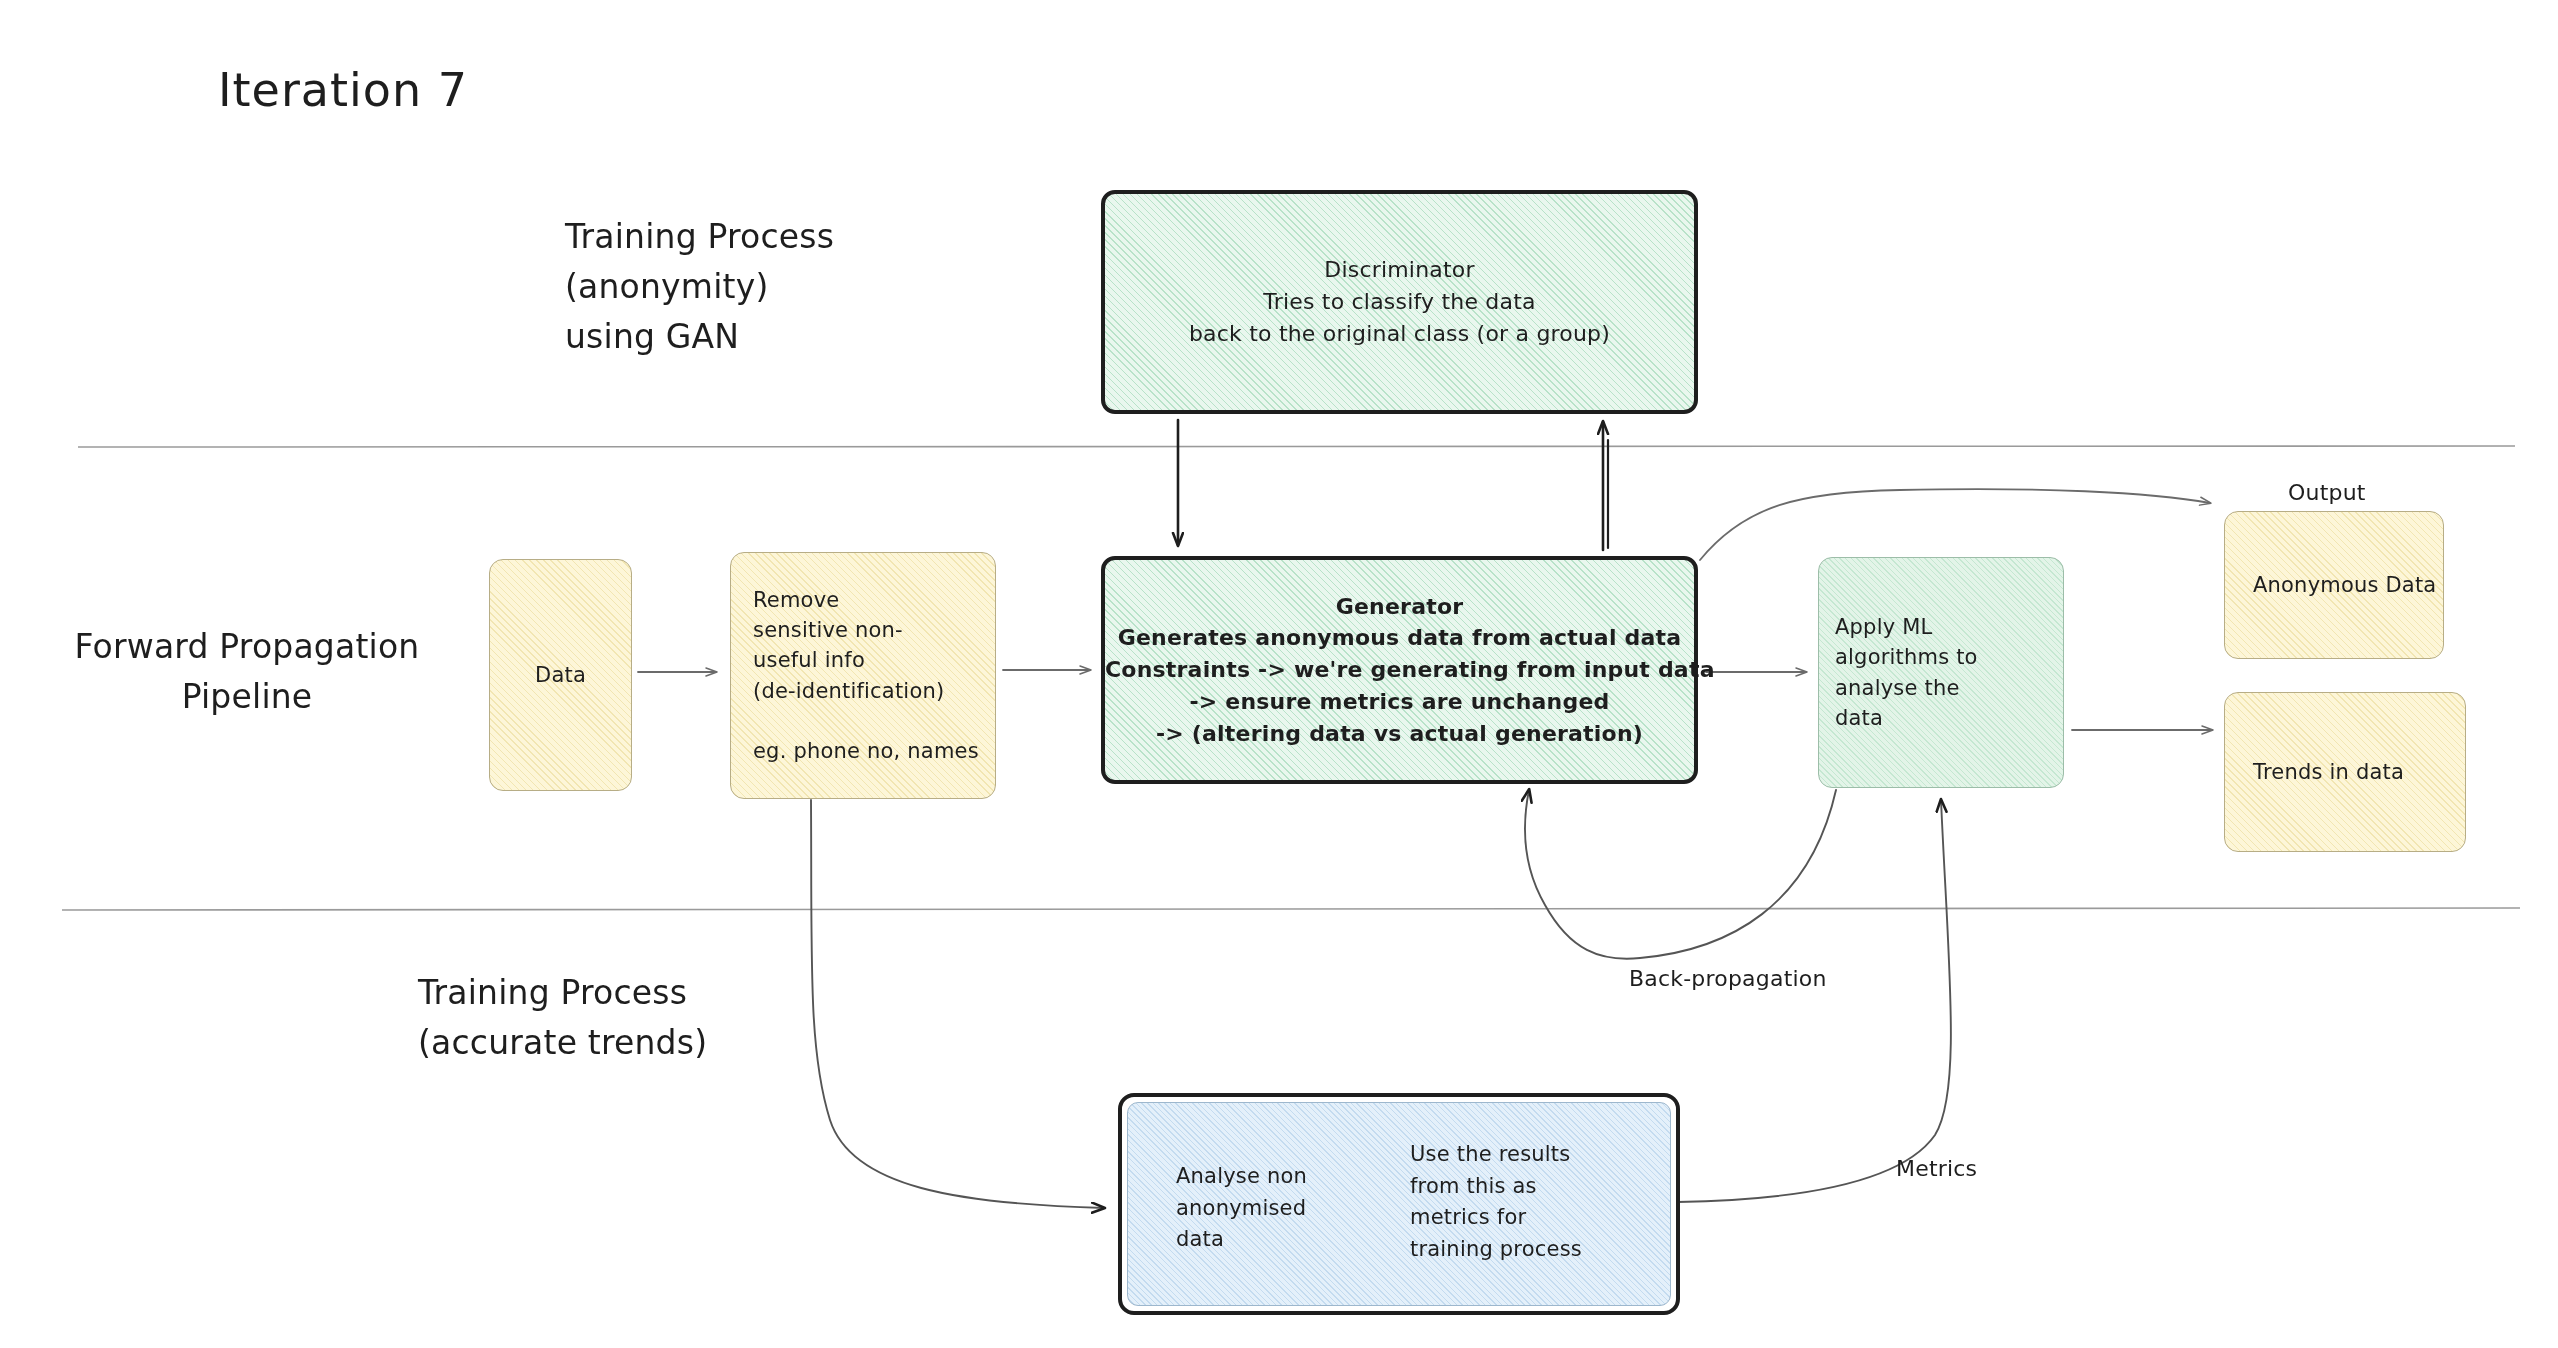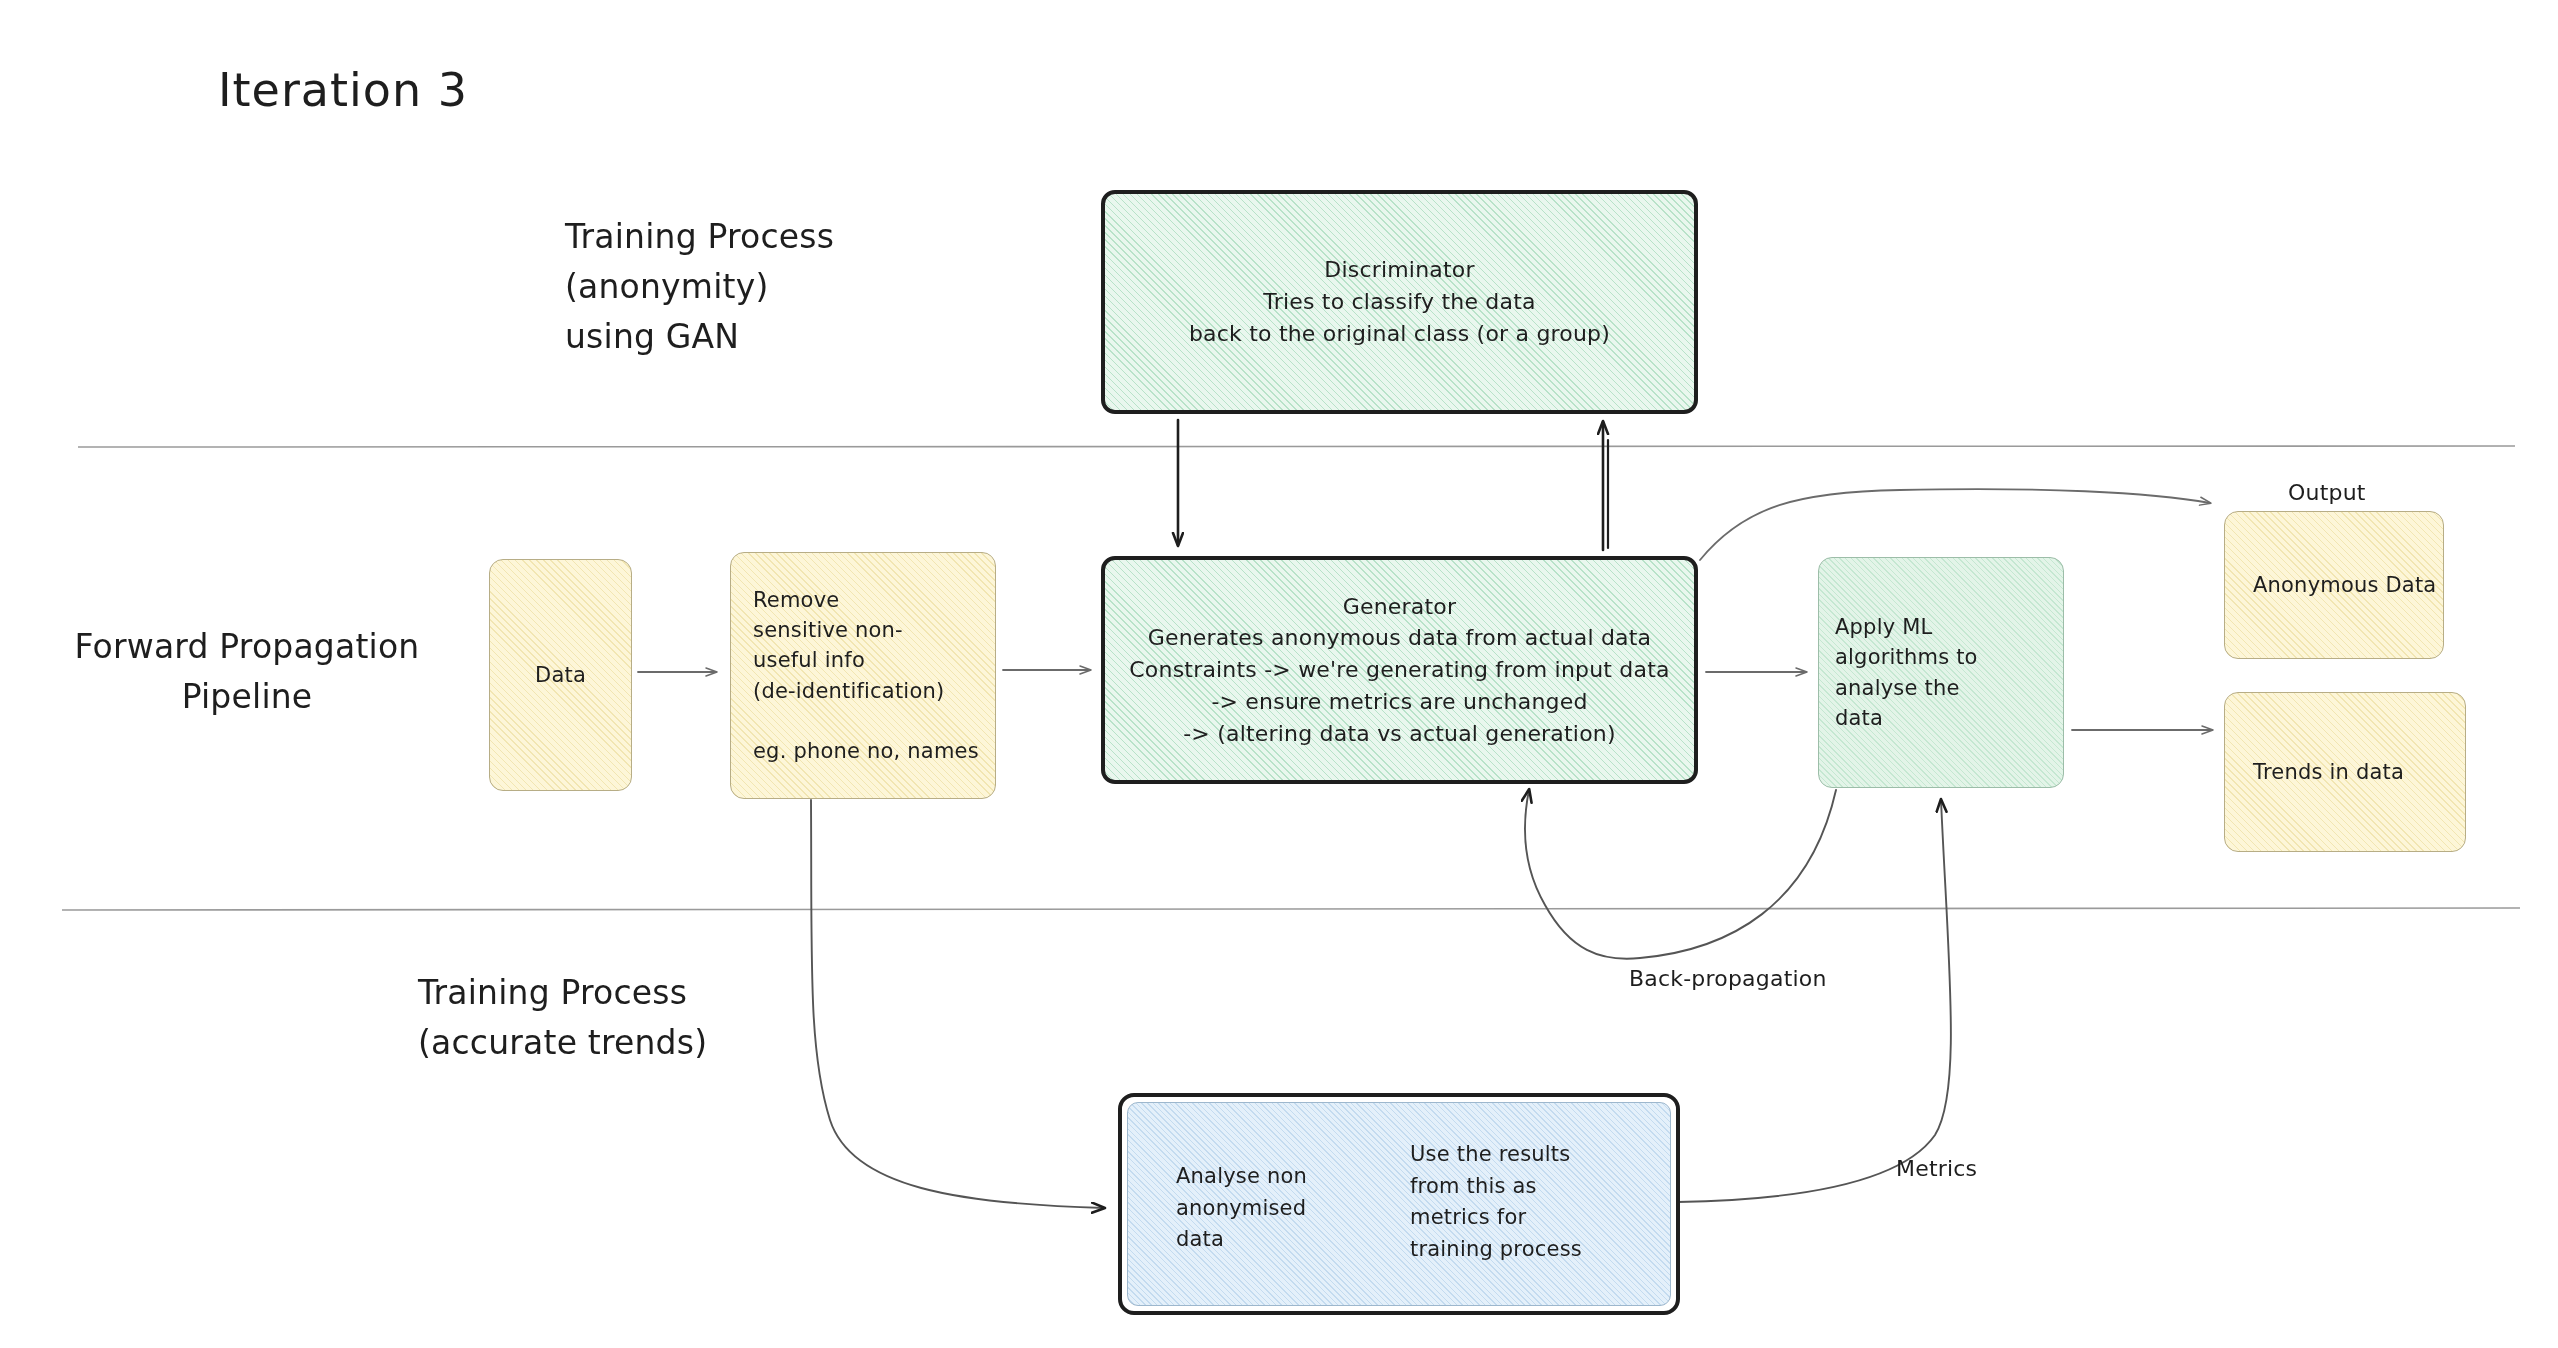--- a/index.html
+++ b/index.html
@@ -157,20 +157,21 @@
     justify-content: center; font-size: 21px;
   }
   #node-remove {
     left: 730px; top: 552px; width: 266px; height: 247px;
     font-size: 21px; padding: 0 22px;
   }
   #node-generator {
     left: 1101px; top: 556px; width: 597px; height: 228px;
     justify-content: center; font-size: 22px; text-align: center;
     border: 4px solid #1e1e1e;
+    font-weight: bold;
   }
   #node-discriminator {
     left: 1101px; top: 190px; width: 597px; height: 224px;
     justify-content: center; font-size: 22px; text-align: center;
     border: 4px solid #1e1e1e;
   }
   #node-applyml {
     left: 1818px; top: 557px; width: 246px; height: 231px;
     font-size: 21px; padding: 0 16px;
   }
@@ -259,21 +260,21 @@
 
     <g>
       <path d="M1678,1202 C1790,1200 1900,1185 1935,1135 C1962,1092 1948,960 1941,800" fill="none" stroke="#555555" stroke-width="1.9" marker-end="url(#ah-dark)" stroke-linecap="round"></path>
     </g>
 
     <g>
       <path d="M811,800 C812,960 808,1050 830,1120 C852,1188 960,1204 1104,1208" fill="none" stroke="#555555" stroke-width="1.9" marker-end="url(#ah-dark)" stroke-linecap="round"></path>
     </g>
   </svg>
 
-  <div class="lbl hand" id="title-iteration">Iteration 3</div>
+  <div class="lbl hand" id="title-iteration">Iteration 7</div>
 
   <div class="lbl hand" id="label-training-anonymity">Training Process
 (anonymity)
 using GAN</div>
 
   <div class="lbl hand" id="label-forward-pipeline">Forward Propagation
 Pipeline</div>
 
   <div class="lbl hand" id="label-training-trends">Training Process
 (accurate trends)</div>

